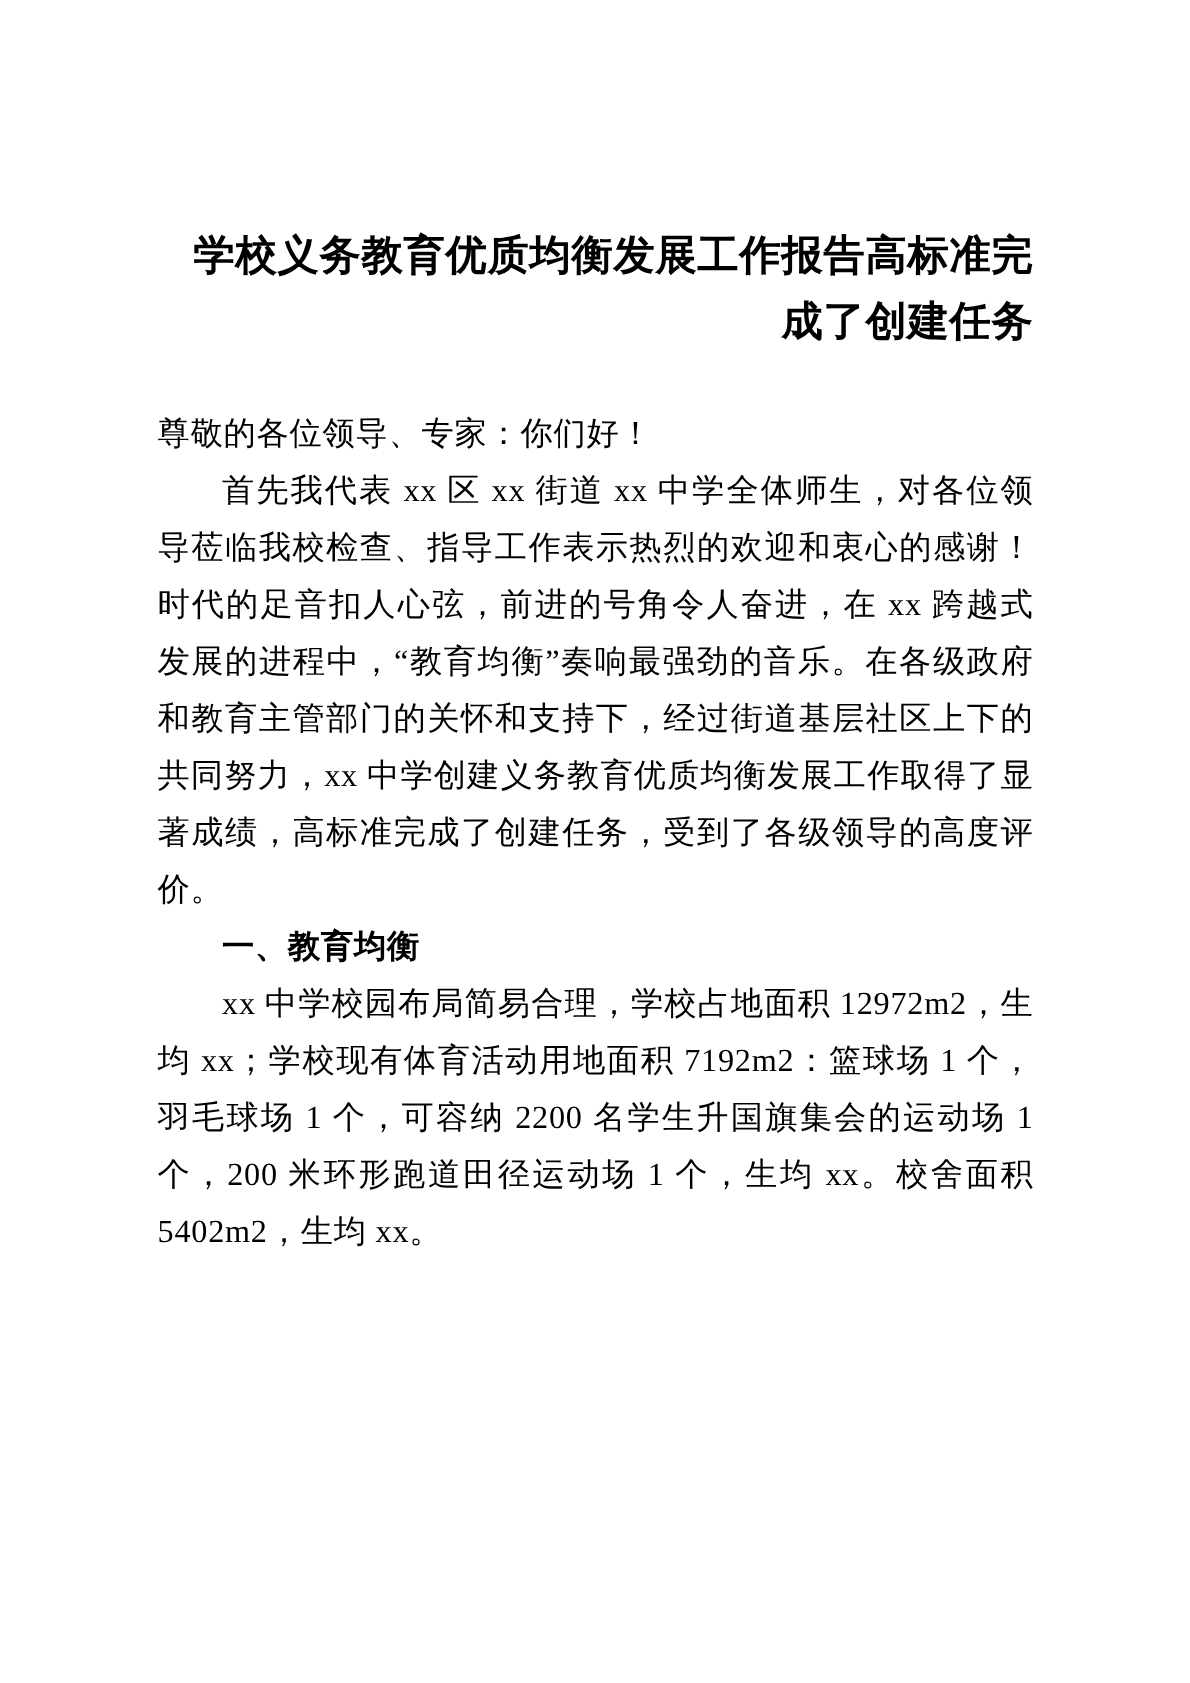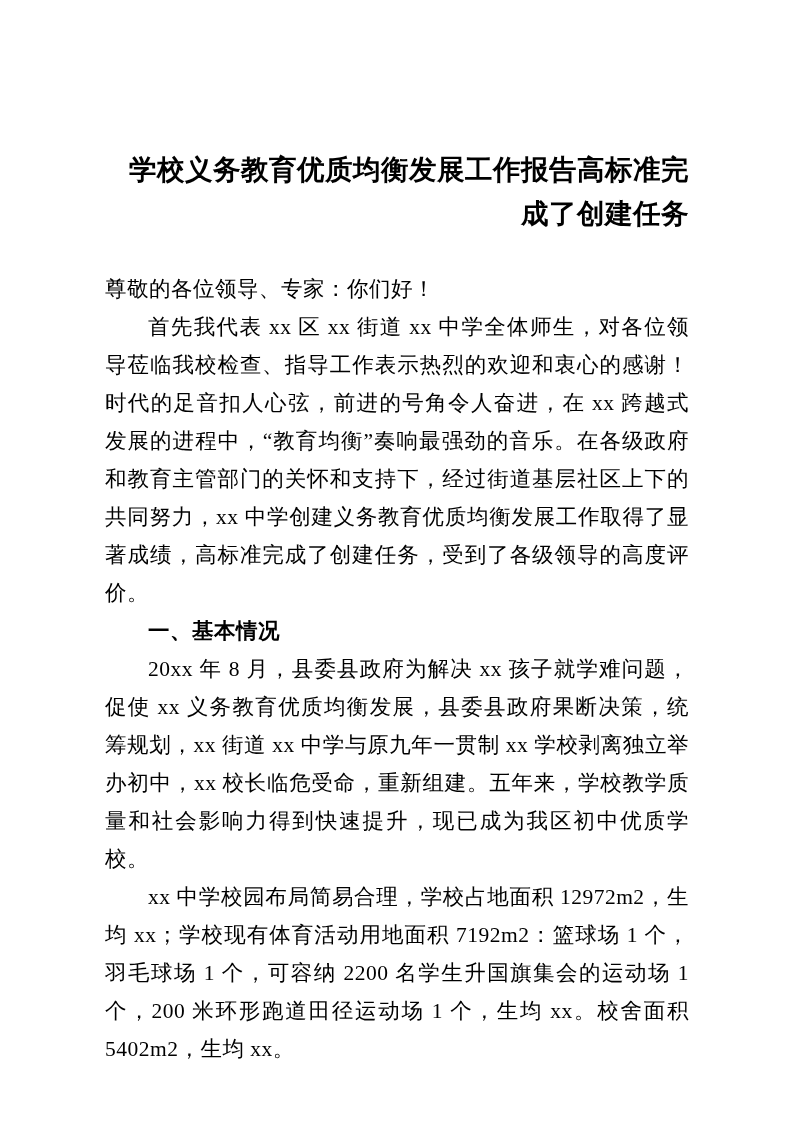--- a/index.html
+++ b/index.html
@@ -51,19 +51,18 @@
 
 <div class="page">
 
   <h1 class="doc-title">学校义务教育优质均衡发展工作报告高标准完成了创建任务</h1>
 
   <p class="para">尊敬的各位领导、专家：你们好！</p>
 
   <p class="para indent">首先我代表 xx 区 xx 街道 xx 中学全体师生，对各位领导莅临我校检查、指导工作表示热烈的欢迎和衷心的感谢！时代的足音扣人心弦，前进的号角令人奋进，在 xx 跨越式发展的进程中，“教育均衡”奏响最强劲的音乐。在各级政府和教育主管部门的关怀和支持下，经过街道基层社区上下的共同努力，xx 中学创建义务教育优质均衡发展工作取得了显著成绩，高标准完成了创建任务，受到了各级领导的高度评价。</p>
 
 
-  <p class="para heading">一、基本情况</p>
+  <p class="para heading">一、教育均衡</p>
 
-  <p class="para indent">20xx 年 8 月，县委县政府为解决 xx 孩子就学难问题，促使 xx 义务教育优质均衡发展，县委县政府果断决策，统筹规划，xx 街道 xx 中学与原九年一贯制 xx 学校剥离独立举办初中，xx 校长临危受命，重新组建。五年来，学校教学质量和社会影响力得到快速提升，现已成为我区初中优质学校。</p>
 
   <p class="para indent">xx 中学校园布局简易合理，学校占地面积 12972m2，生均 xx；学校现有体育活动用地面积 7192m2：篮球场 1 个，羽毛球场 1 个，可容纳 2200 名学生升国旗集会的运动场 1 个，200 米环形跑道田径运动场 1 个，生均 xx。校舍面积 5402m2，生均 xx。</p>
 
 </div>
 
 </body></html>

